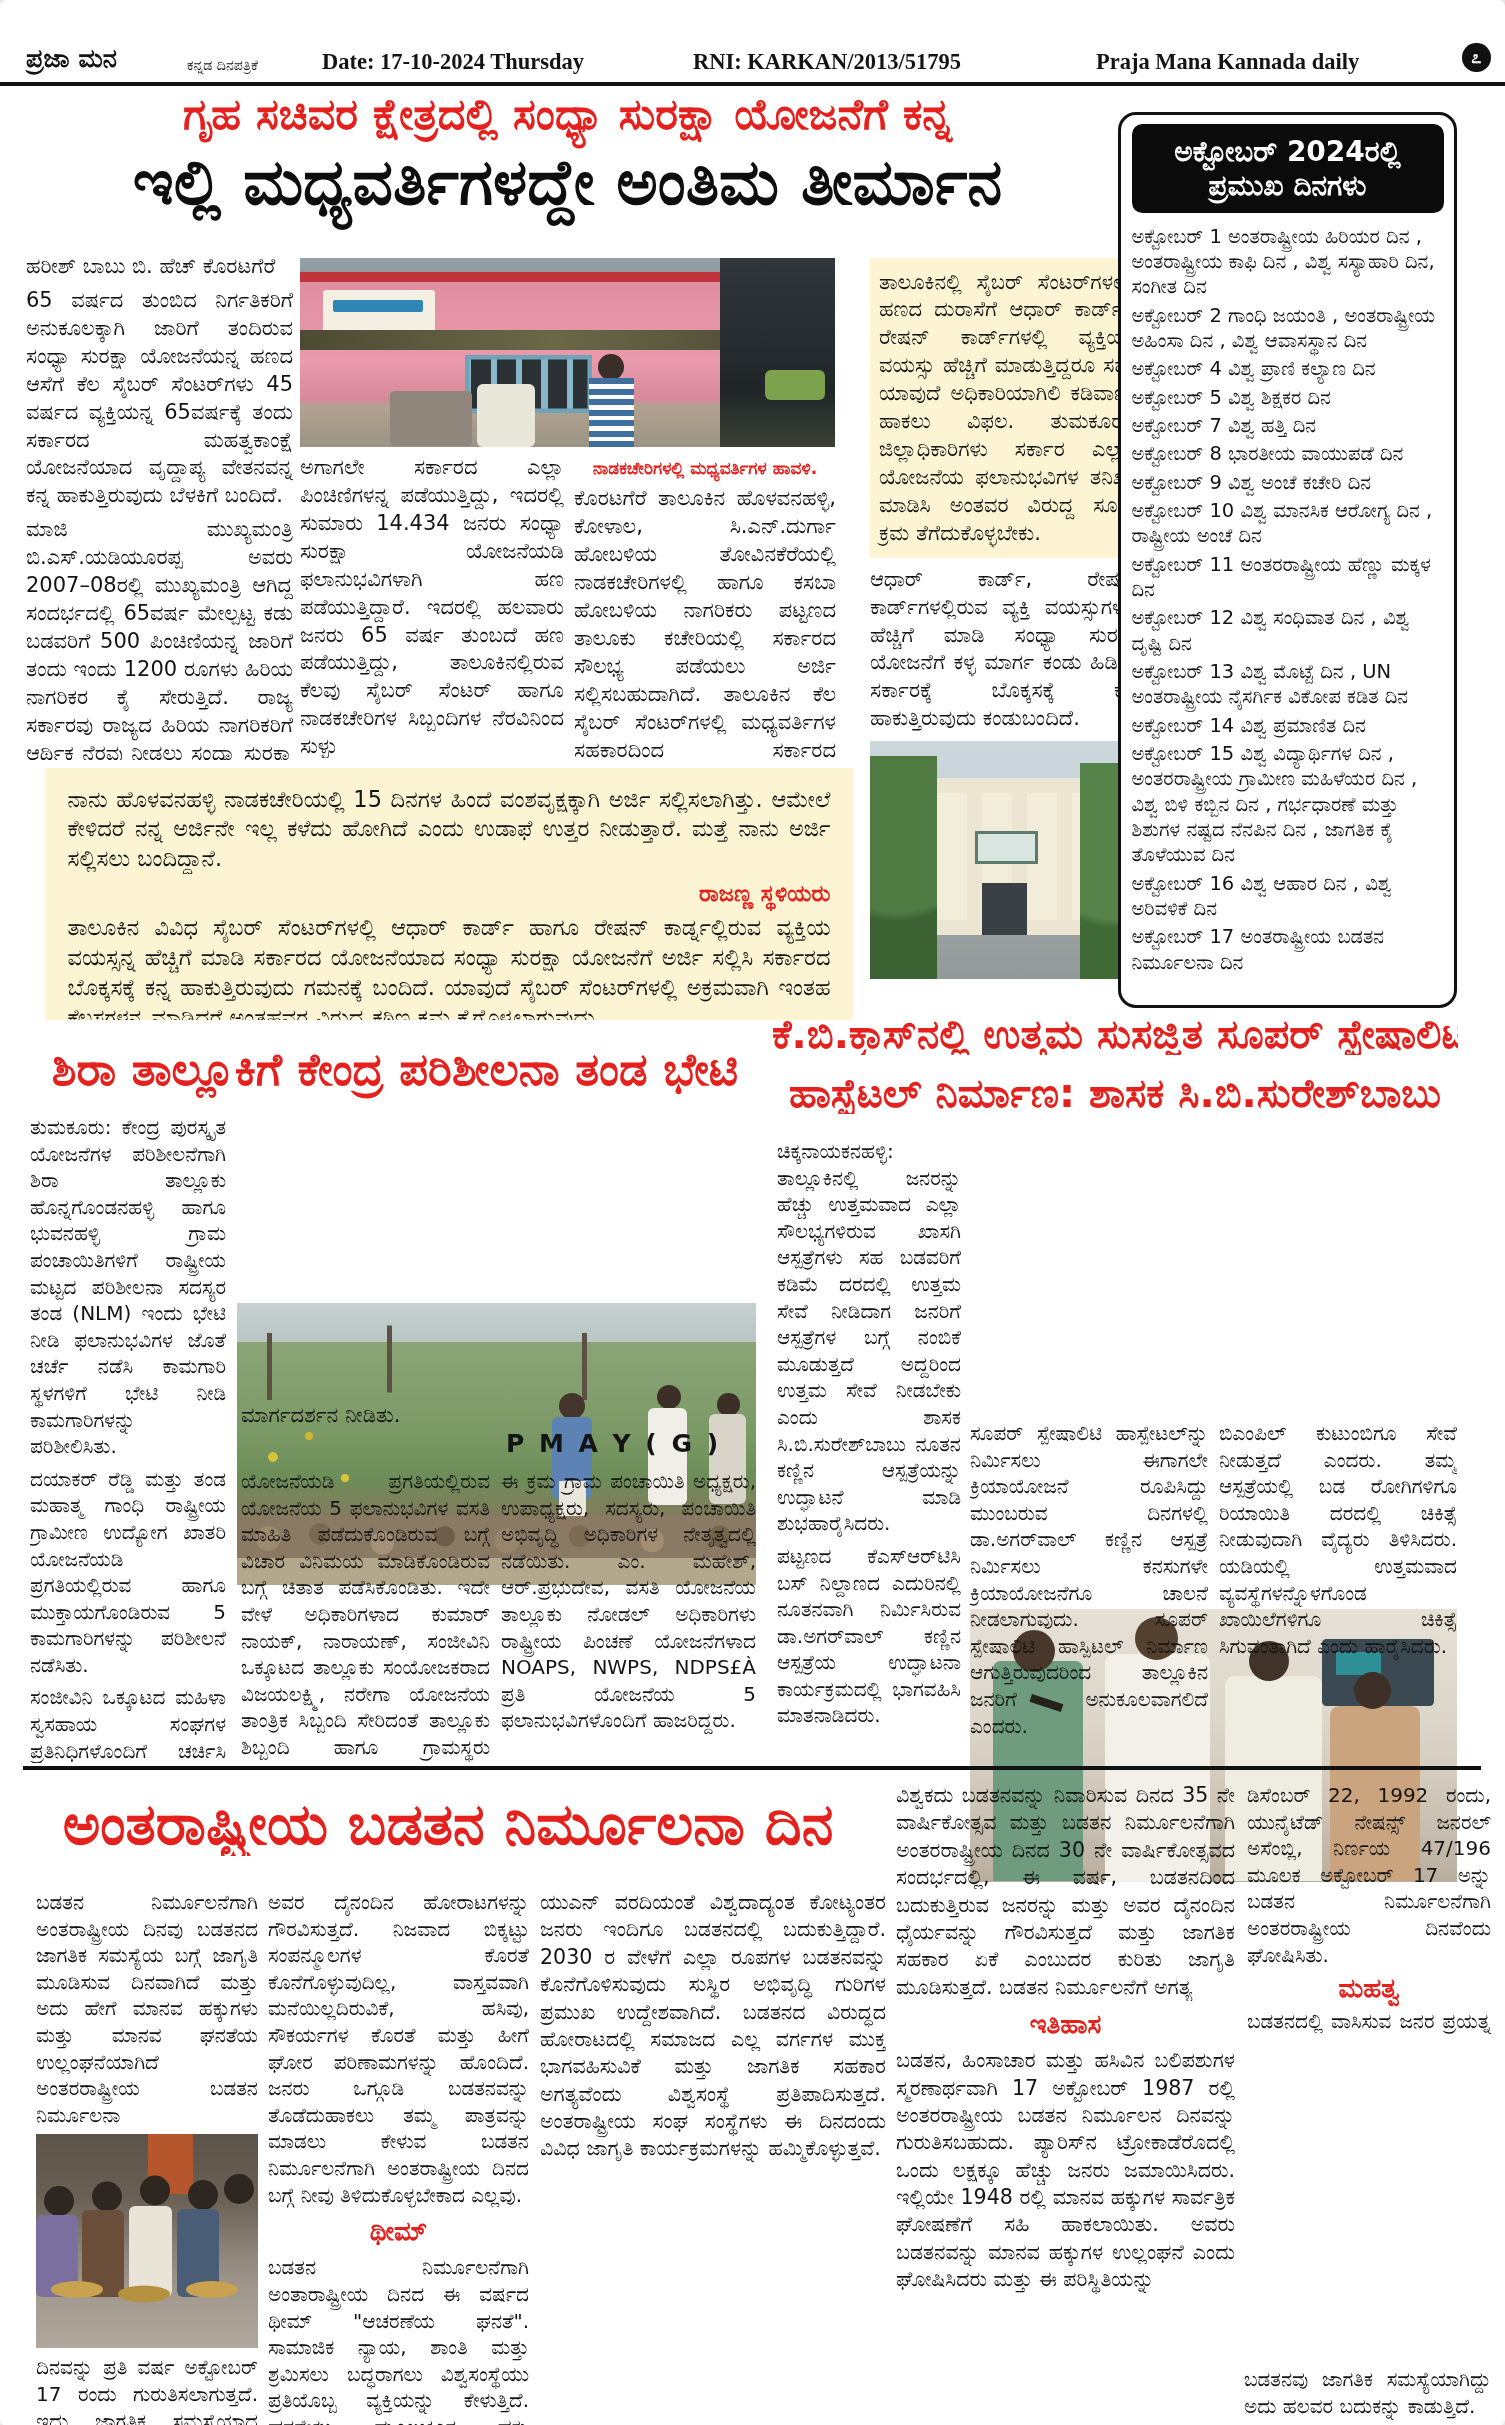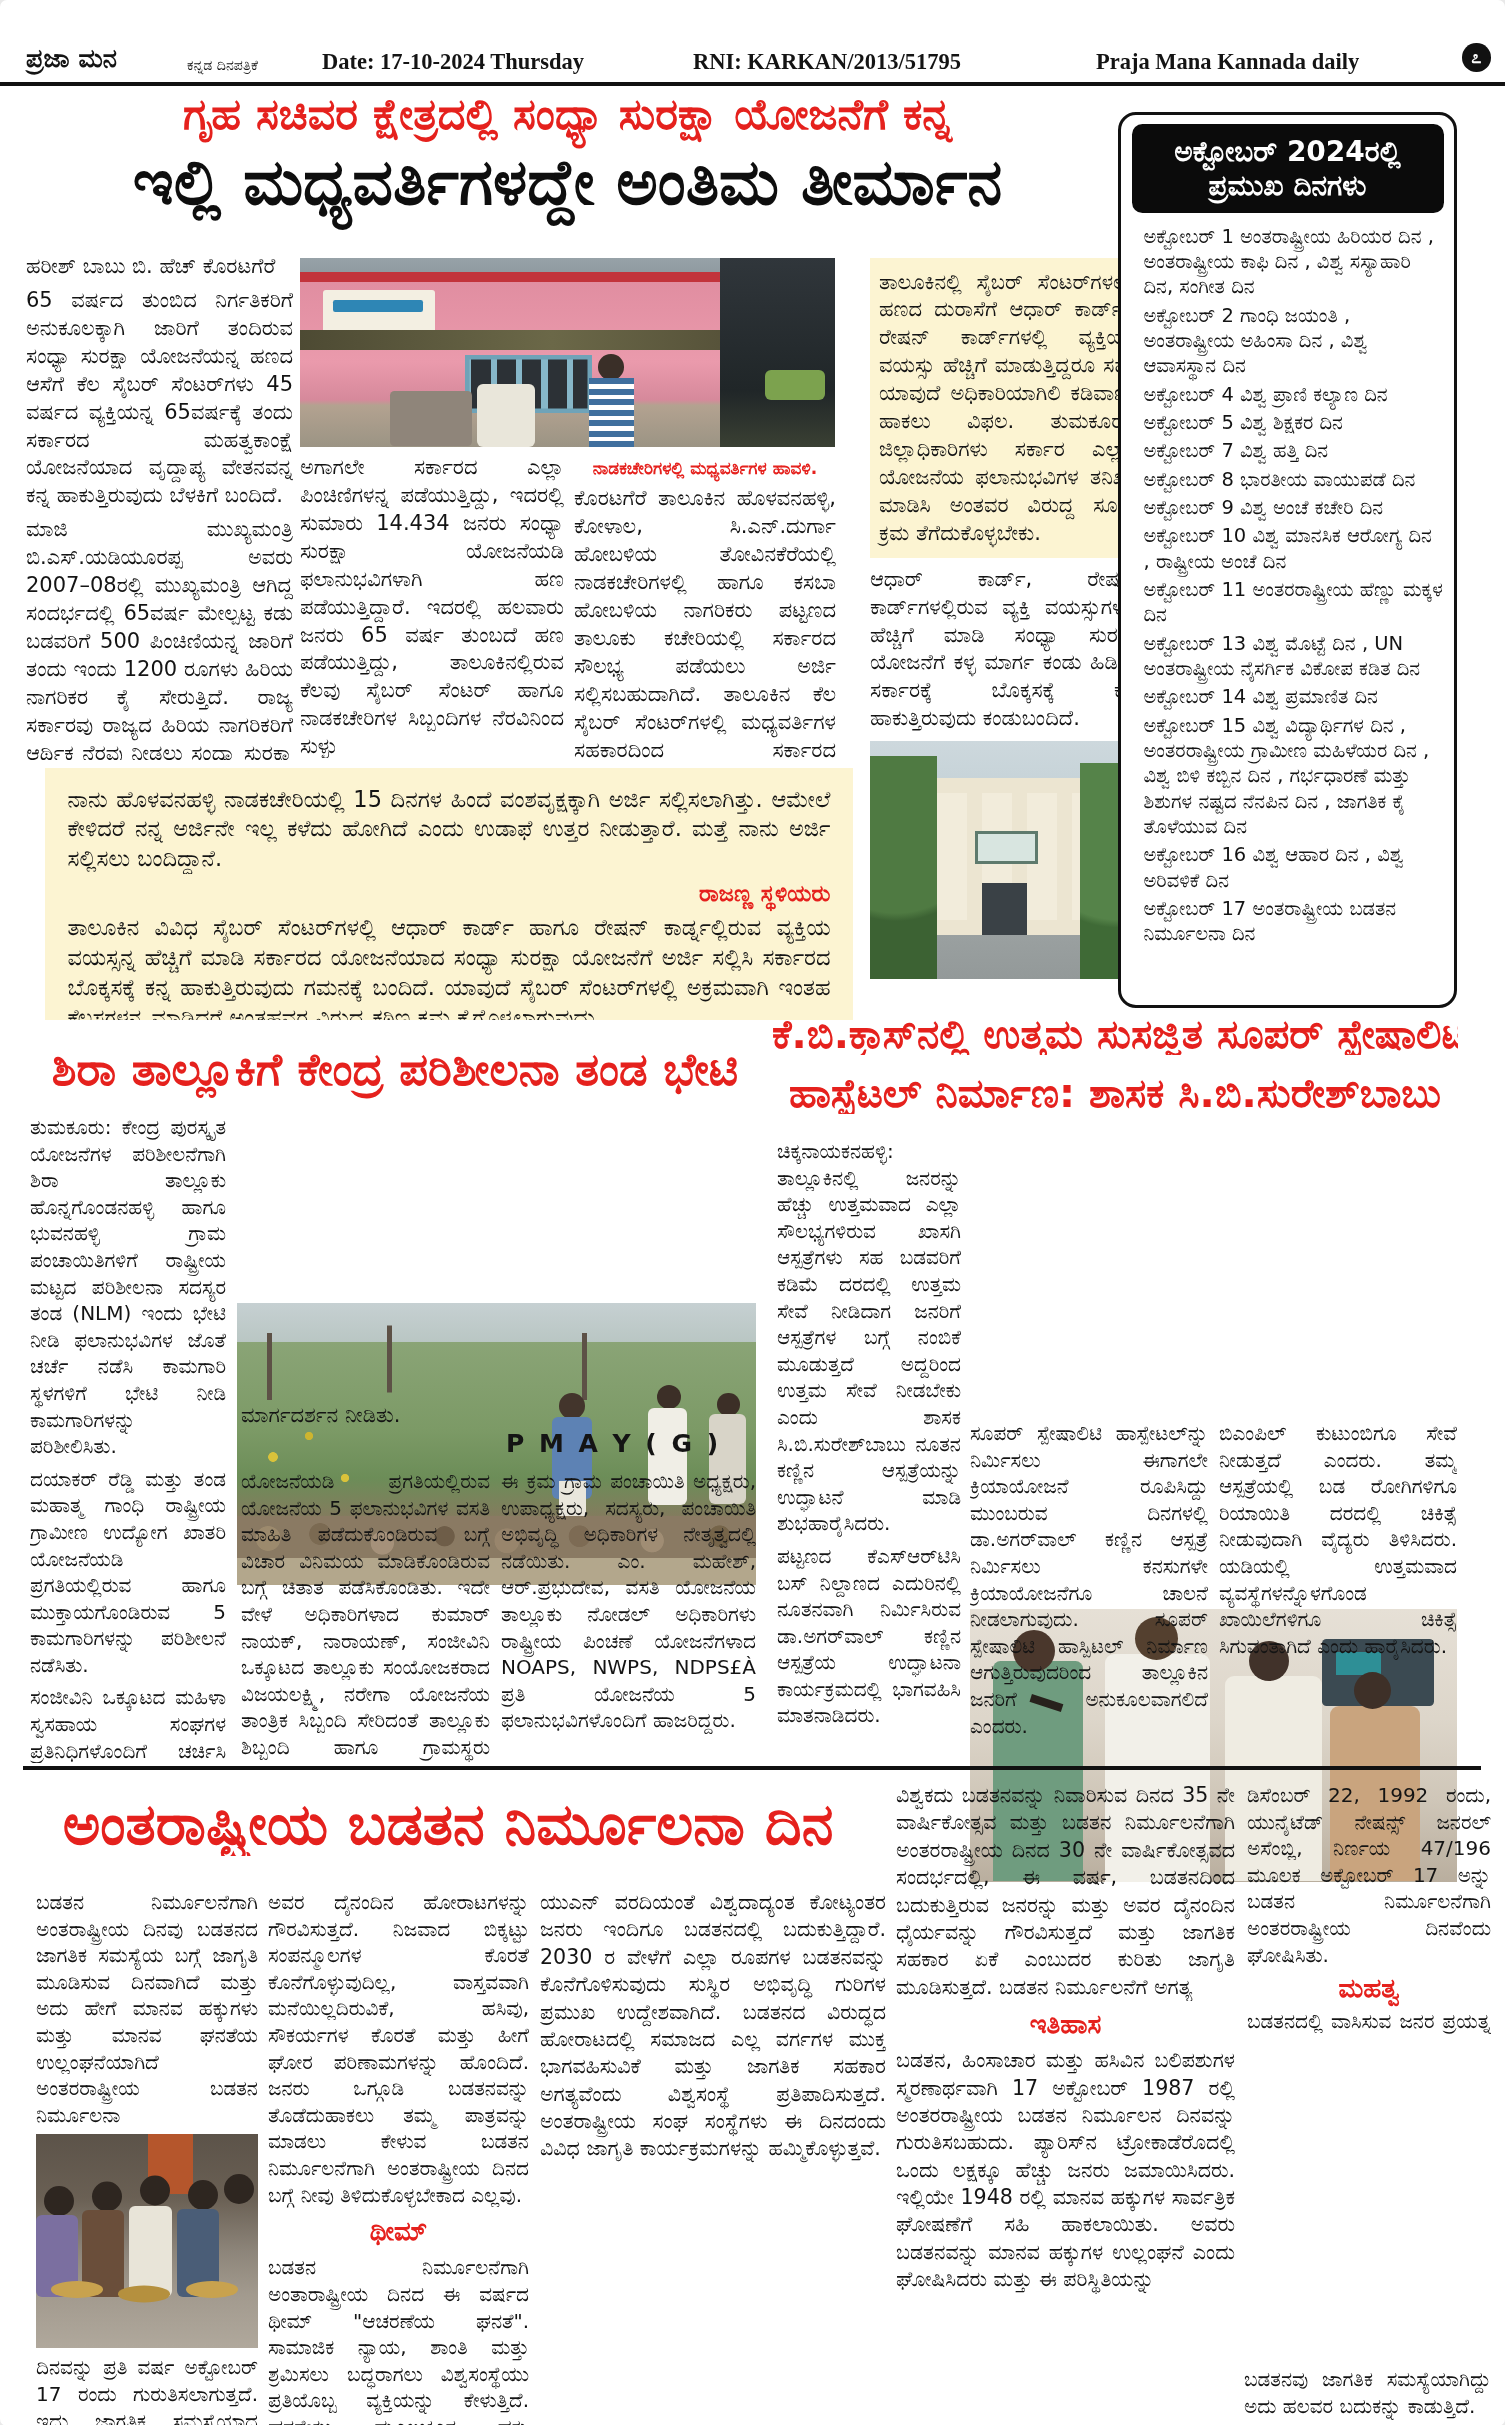--- a/index.html
+++ b/index.html
@@ -16,21 +16,21 @@
   .body-txt { font-size:21px; line-height:1.33; text-align:justify; overflow:hidden; }
   .body-txt p { margin-bottom:6px; }
   .subhead { color:#e5211d; font-weight:bold; text-align:center; font-size:17px; line-height:1.2; margin:7.5px 0; }
   .hl-box { background:#fcf4d2; }
   
   .badge { width:28.5px; height:28.5px; background:#111; border-radius:50%; color:#fff; font-size:18px; font-weight:bold; text-align:center; line-height:28.5px; }
   
   .sidebar { border:3px solid #111; border-radius:18px; padding:9px 10.5px; background:#fff; }
   .sb-title { background:#0b0b0b; color:#fff; border-radius:10.5px; font-size:28px; font-weight:bold; text-align:center; padding:10.5px 4.5px; }
   .sb-list { padding-top:10.5px; font-size:19.5px; line-height:1.3; overflow:hidden; }
-  .sb-item { margin-bottom:3px;margin-left:12px; }
+  .sb-item { margin-bottom:3px; }
   
   .photo { position:relative; overflow:hidden; }
   .pa { position:absolute; }
   .ph1 { background:linear-gradient(180deg,#97a2a8 0%,#8d989e 10%,#e08da0 10%,#ea9aac 55%,#d6899b 75%,#b3a290 78%,#9b9484 100%); }
   .ph2 { background:linear-gradient(180deg,#cdd8dd 0%,#c4d1d6 22%,#e9e3d0 22%,#e3dcc6 72%,#9aa0a0 72%,#8e9494 100%); }
   .ph3 { background:linear-gradient(180deg,#c6d0d2 0%,#b9c6c3 14%,#8aa476 14%,#7c9a66 45%,#6c8d58 62%,#87795f 78%,#b2a68c 90%,#a5987c 100%); }
   .ph4 { background:linear-gradient(180deg,#e6e0d6 0%,#ddd6ca 40%,#cfc6b8 70%,#b9ae9e 100%); }
   .ph5 { background:linear-gradient(180deg,#5c5349 0%,#6a6054 30%,#8d857a 55%,#a29a8e 75%,#b0a89c 100%); }
 </style>
 </head>
@@ -111,20 +111,21 @@
     <div class="sb-list" style="height:787px;">
         <div class="sb-item">ಅಕ್ಟೋಬರ್ 1 ಅಂತರಾಷ್ಟ್ರೀಯ ಹಿರಿಯರ ದಿನ , ಅಂತರಾಷ್ಟ್ರೀಯ ಕಾಫಿ ದಿನ , ವಿಶ್ವ ಸಸ್ಯಾಹಾರಿ ದಿನ, ಸಂಗೀತ ದಿನ</div>
         <div class="sb-item">ಅಕ್ಟೋಬರ್ 2 ಗಾಂಧಿ ಜಯಂತಿ , ಅಂತರಾಷ್ಟ್ರೀಯ ಅಹಿಂಸಾ ದಿನ , ವಿಶ್ವ ಆವಾಸಸ್ಥಾನ ದಿನ</div>
         <div class="sb-item">ಅಕ್ಟೋಬರ್ 4 ವಿಶ್ವ ಪ್ರಾಣಿ ಕಲ್ಯಾಣ ದಿನ</div>
         <div class="sb-item">ಅಕ್ಟೋಬರ್ 5 ವಿಶ್ವ ಶಿಕ್ಷಕರ ದಿನ</div>
         <div class="sb-item">ಅಕ್ಟೋಬರ್ 7 ವಿಶ್ವ ಹತ್ತಿ ದಿನ</div>
         <div class="sb-item">ಅಕ್ಟೋಬರ್ 8 ಭಾರತೀಯ ವಾಯುಪಡೆ ದಿನ</div>
         <div class="sb-item">ಅಕ್ಟೋಬರ್ 9 ವಿಶ್ವ ಅಂಚೆ ಕಚೇರಿ ದಿನ</div>
         <div class="sb-item">ಅಕ್ಟೋಬರ್ 10 ವಿಶ್ವ ಮಾನಸಿಕ ಆರೋಗ್ಯ ದಿನ , ರಾಷ್ಟ್ರೀಯ ಅಂಚೆ ದಿನ</div>
         <div class="sb-item">ಅಕ್ಟೋಬರ್ 11 ಅಂತರರಾಷ್ಟ್ರೀಯ ಹೆಣ್ಣು ಮಕ್ಕಳ ದಿನ</div>
+        <div class="sb-item">ಅಕ್ಟೋಬರ್ 12 ವಿಶ್ವ ಸಂಧಿವಾತ ದಿನ , ವಿಶ್ವ ದೃಷ್ಟಿ ದಿನ</div>
         <div class="sb-item">ಅಕ್ಟೋಬರ್ 13 ವಿಶ್ವ ಮೊಟ್ಟೆ ದಿನ , UN ಅಂತರಾಷ್ಟ್ರೀಯ ನೈಸರ್ಗಿಕ ವಿಕೋಪ ಕಡಿತ ದಿನ</div>
         <div class="sb-item">ಅಕ್ಟೋಬರ್ 14 ವಿಶ್ವ ಪ್ರಮಾಣಿತ ದಿನ</div>
         <div class="sb-item">ಅಕ್ಟೋಬರ್ 15 ವಿಶ್ವ ವಿದ್ಯಾರ್ಥಿಗಳ ದಿನ , ಅಂತರರಾಷ್ಟ್ರೀಯ ಗ್ರಾಮೀಣ ಮಹಿಳೆಯರ ದಿನ , ವಿಶ್ವ ಬಿಳಿ ಕಬ್ಬಿನ ದಿನ , ಗರ್ಭಧಾರಣೆ ಮತ್ತು ಶಿಶುಗಳ ನಷ್ಟದ ನೆನಪಿನ ದಿನ , ಜಾಗತಿಕ ಕೈ ತೊಳೆಯುವ ದಿನ</div>
         <div class="sb-item">ಅಕ್ಟೋಬರ್ 16 ವಿಶ್ವ ಆಹಾರ ದಿನ , ವಿಶ್ವ ಅರಿವಳಿಕೆ ದಿನ</div>
         <div class="sb-item">ಅಕ್ಟೋಬರ್ 17 ಅಂತರಾಷ್ಟ್ರೀಯ ಬಡತನ ನಿರ್ಮೂಲನಾ ದಿನ</div>
       </div>
   </div>
 
   <div class="abs bold red center" style="left:26px; top:1046px; width:738px; font-size:45px; line-height:1.05;">ಶಿರಾ ತಾಲ್ಲೂಕಿಗೆ ಕೇಂದ್ರ ಪರಿಶೀಲನಾ ತಂಡ ಭೇಟಿ</div>
 

